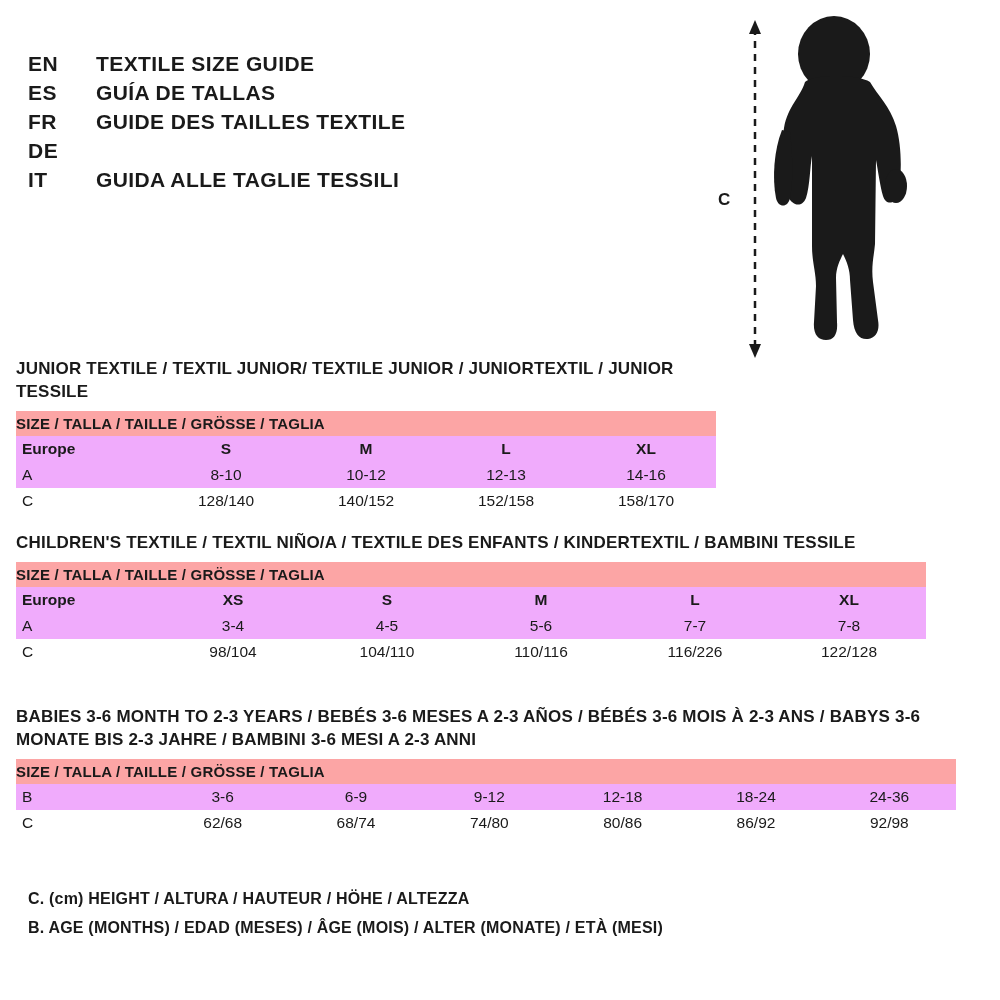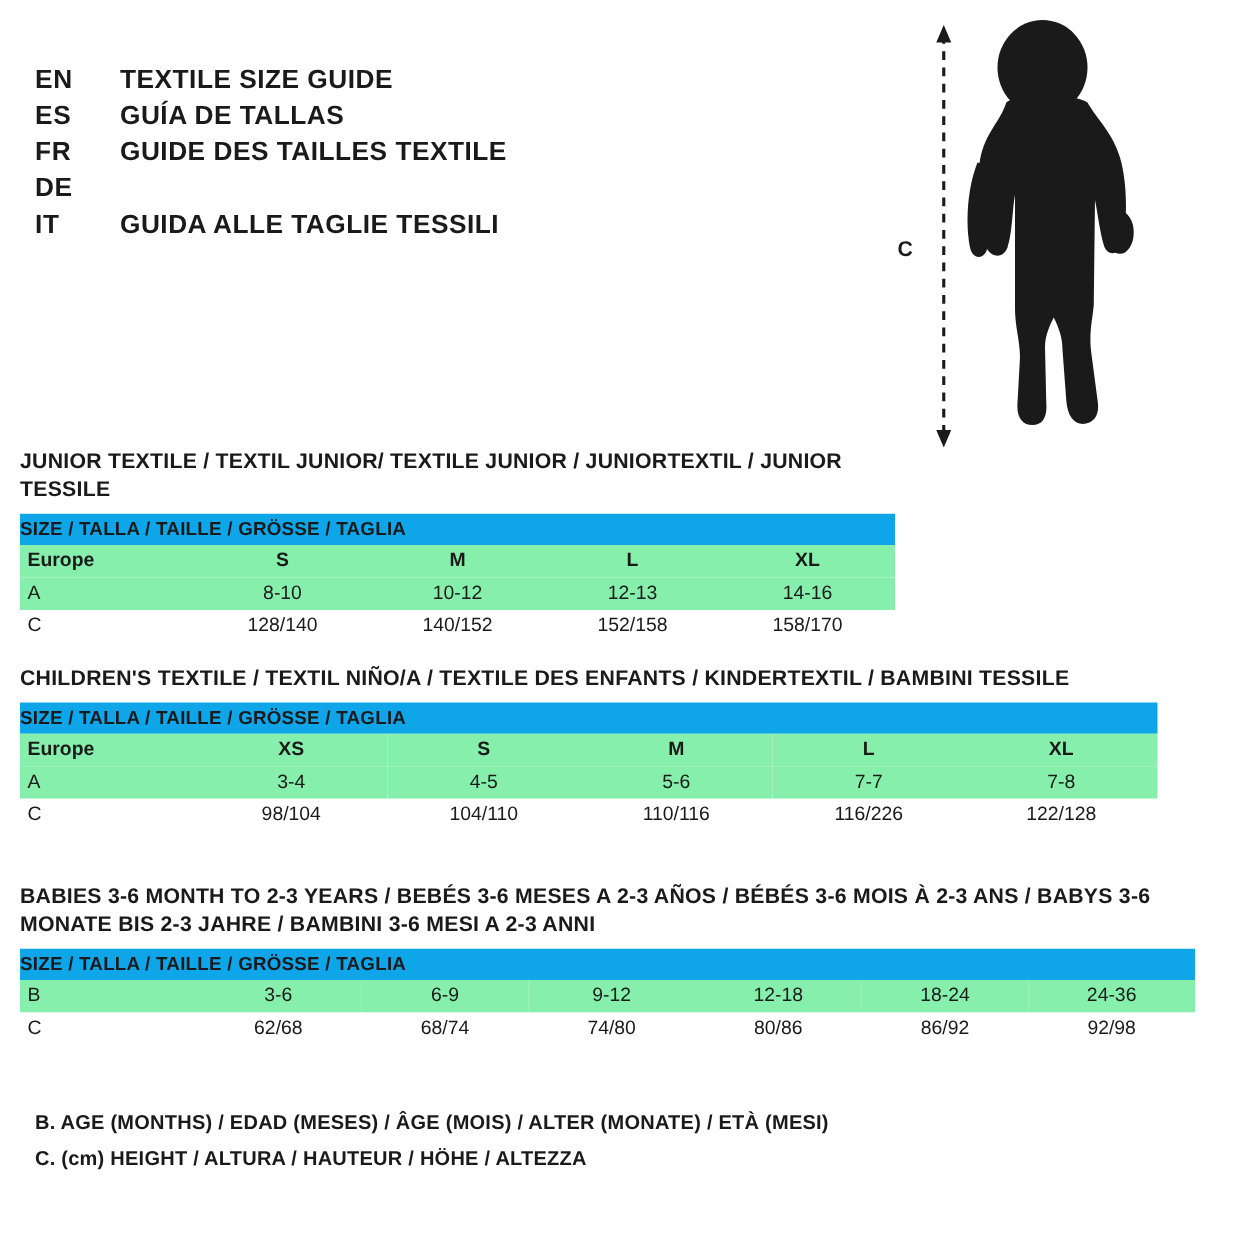--- a/index.html
+++ b/index.html
@@ -81,27 +81,27 @@
     border-collapse: collapse;
     table-layout: fixed;
     font-size: 15.5px;
   }
   table.size-table td {
     padding: 4px 0 4px 0;
     vertical-align: middle;
     white-space: nowrap;
   }
   .hdr-row td {
-    background: #0ea5e9;
+    background: #fca5a5;
     font-weight: bold;
     font-size: 15px;
     padding-left: 6px;
     letter-spacing: 0.2px;
   }
-  .row-light td { background: #86efac; }
+  .row-light td { background: #f0abfc; }
   .row-white td { background: #ffffff; }
   .label-cell {
     padding-left: 6px !important;
     font-weight: normal;
   }
   .val-cell { text-align: center; }
   .bold-cell { font-weight: bold; }
 
   
   .sec {
@@ -311,17 +311,17 @@
           <td class="val-cell">74/80</td>
           <td class="val-cell">80/86</td>
           <td class="val-cell">86/92</td>
           <td class="val-cell">92/98</td>
         </tr>
       </tbody>
     </table>
   </div>
 
   <div class="footnotes">
+    <div class="footnote">C. (cm) HEIGHT / ALTURA / HAUTEUR / HÖHE / ALTEZZA</div>
     <div class="footnote">B. AGE (MONTHS) / EDAD (MESES) / ÂGE (MOIS) / ALTER (MONATE) / ETÀ (MESI)</div>
-    <div class="footnote">C. (cm) HEIGHT / ALTURA / HAUTEUR / HÖHE / ALTEZZA</div>
   </div>
 
 </div>
 
 </body></html>

